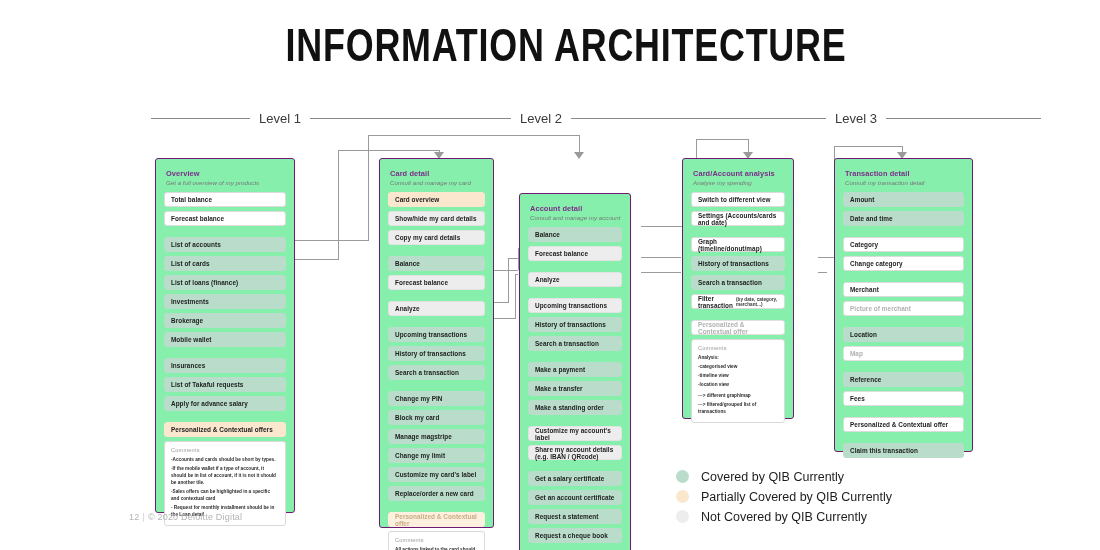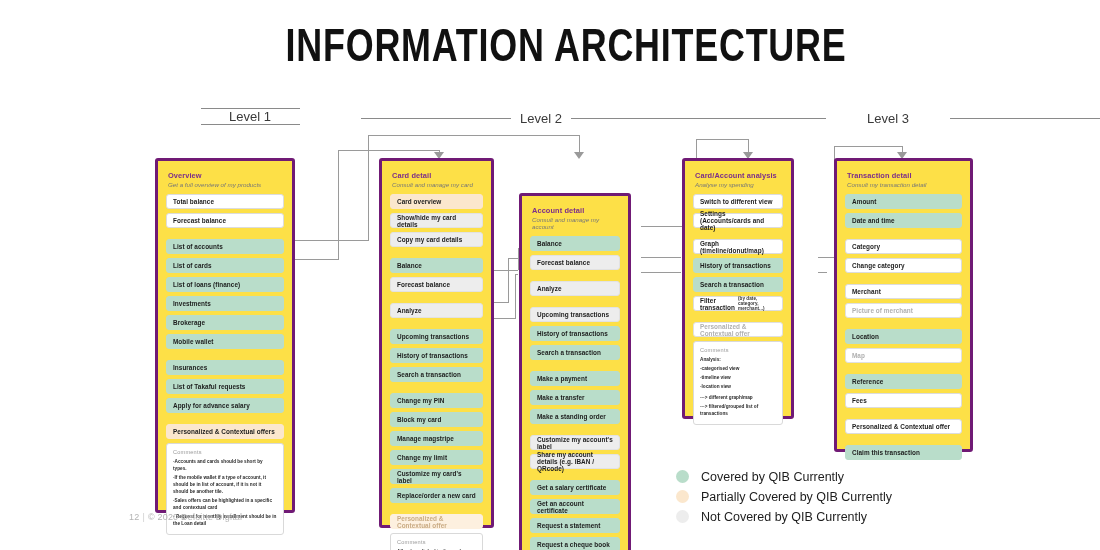--- a/index.html
+++ b/index.html
@@ -17,38 +17,38 @@
     transform:scaleX(.78);transform-origin:50% 50%;
   }
 
   
   .lvl{position:absolute;top:108px;height:20px;display:flex;align-items:center;}
   .lvl .rule{height:1px;background:#8a8a8a;flex:0 0 auto;}
   .lvl .lbl{
     font-size:13px;color:#3a3a3a;white-space:nowrap;padding:0 9px;
     font-family:"Liberation Sans Narrow","Liberation Sans",sans-serif;
   }
-  #lvl1{left:135px;width:198px;flex-direction:column;}
+  #lvl1{left:135px;width:198px;}
   #lvl2{left:345px;width:300px;}
-  #lvl3{left:655px;width:310px;gap:32px;}
+  #lvl3{left:655px;width:310px;}
   .lvl .rule{width:50%;}
 
   
   .conn{position:absolute;background:#9a9a9a;}
   .ch{height:1px;}
   .cv{width:1px;}
   .arrow{
     position:absolute;width:0;height:0;
     border-left:5px solid transparent;border-right:5px solid transparent;
     border-top:7px solid #9a9a9a;
   }
 
   
   .card{
-    position:absolute;background:#fde047;border:3px solid #701a75;border-radius:3px;
+    position:absolute;background:#86efac;border:1px solid #701a75;border-radius:3px;
     box-sizing:border-box;padding:8px 8px 8px 8px;
   }
   .card-title{
     font-size:7.4px;font-weight:bold;color:#7b2d8b;margin:2px 0 1px 2px;
     letter-spacing:.1px;
   }
   .card-sub{
     font-size:6.2px;font-style:italic;color:#777;margin:0 0 6px 2px;
   }
   .row{

